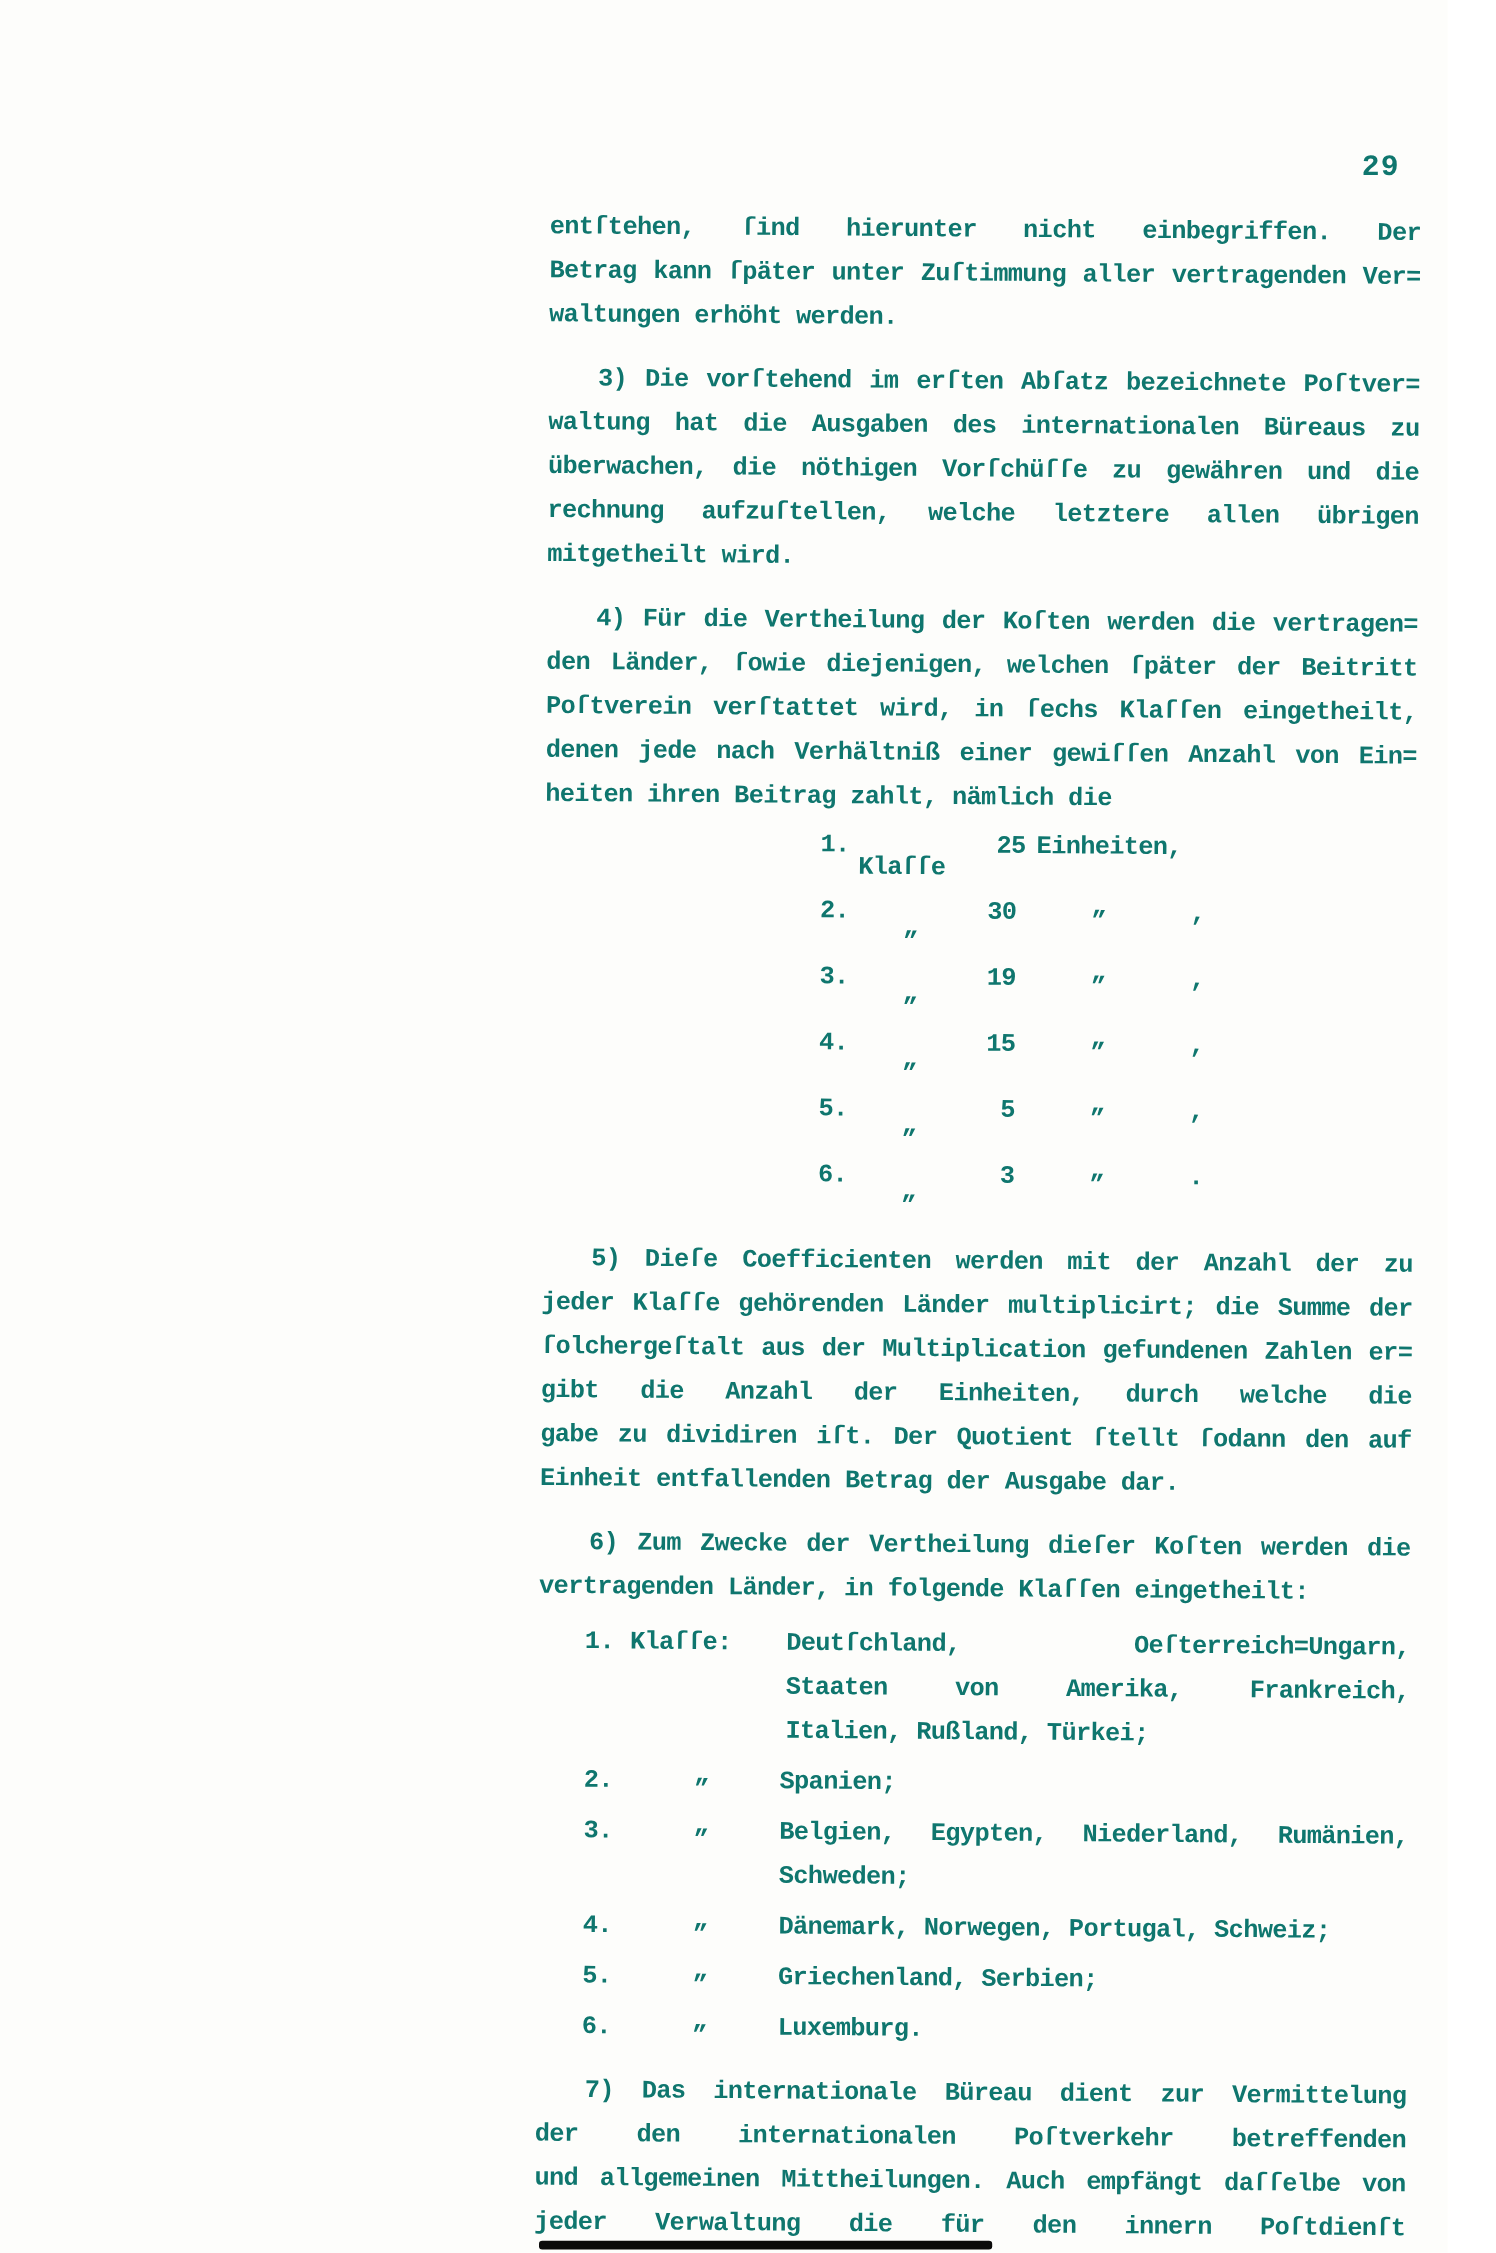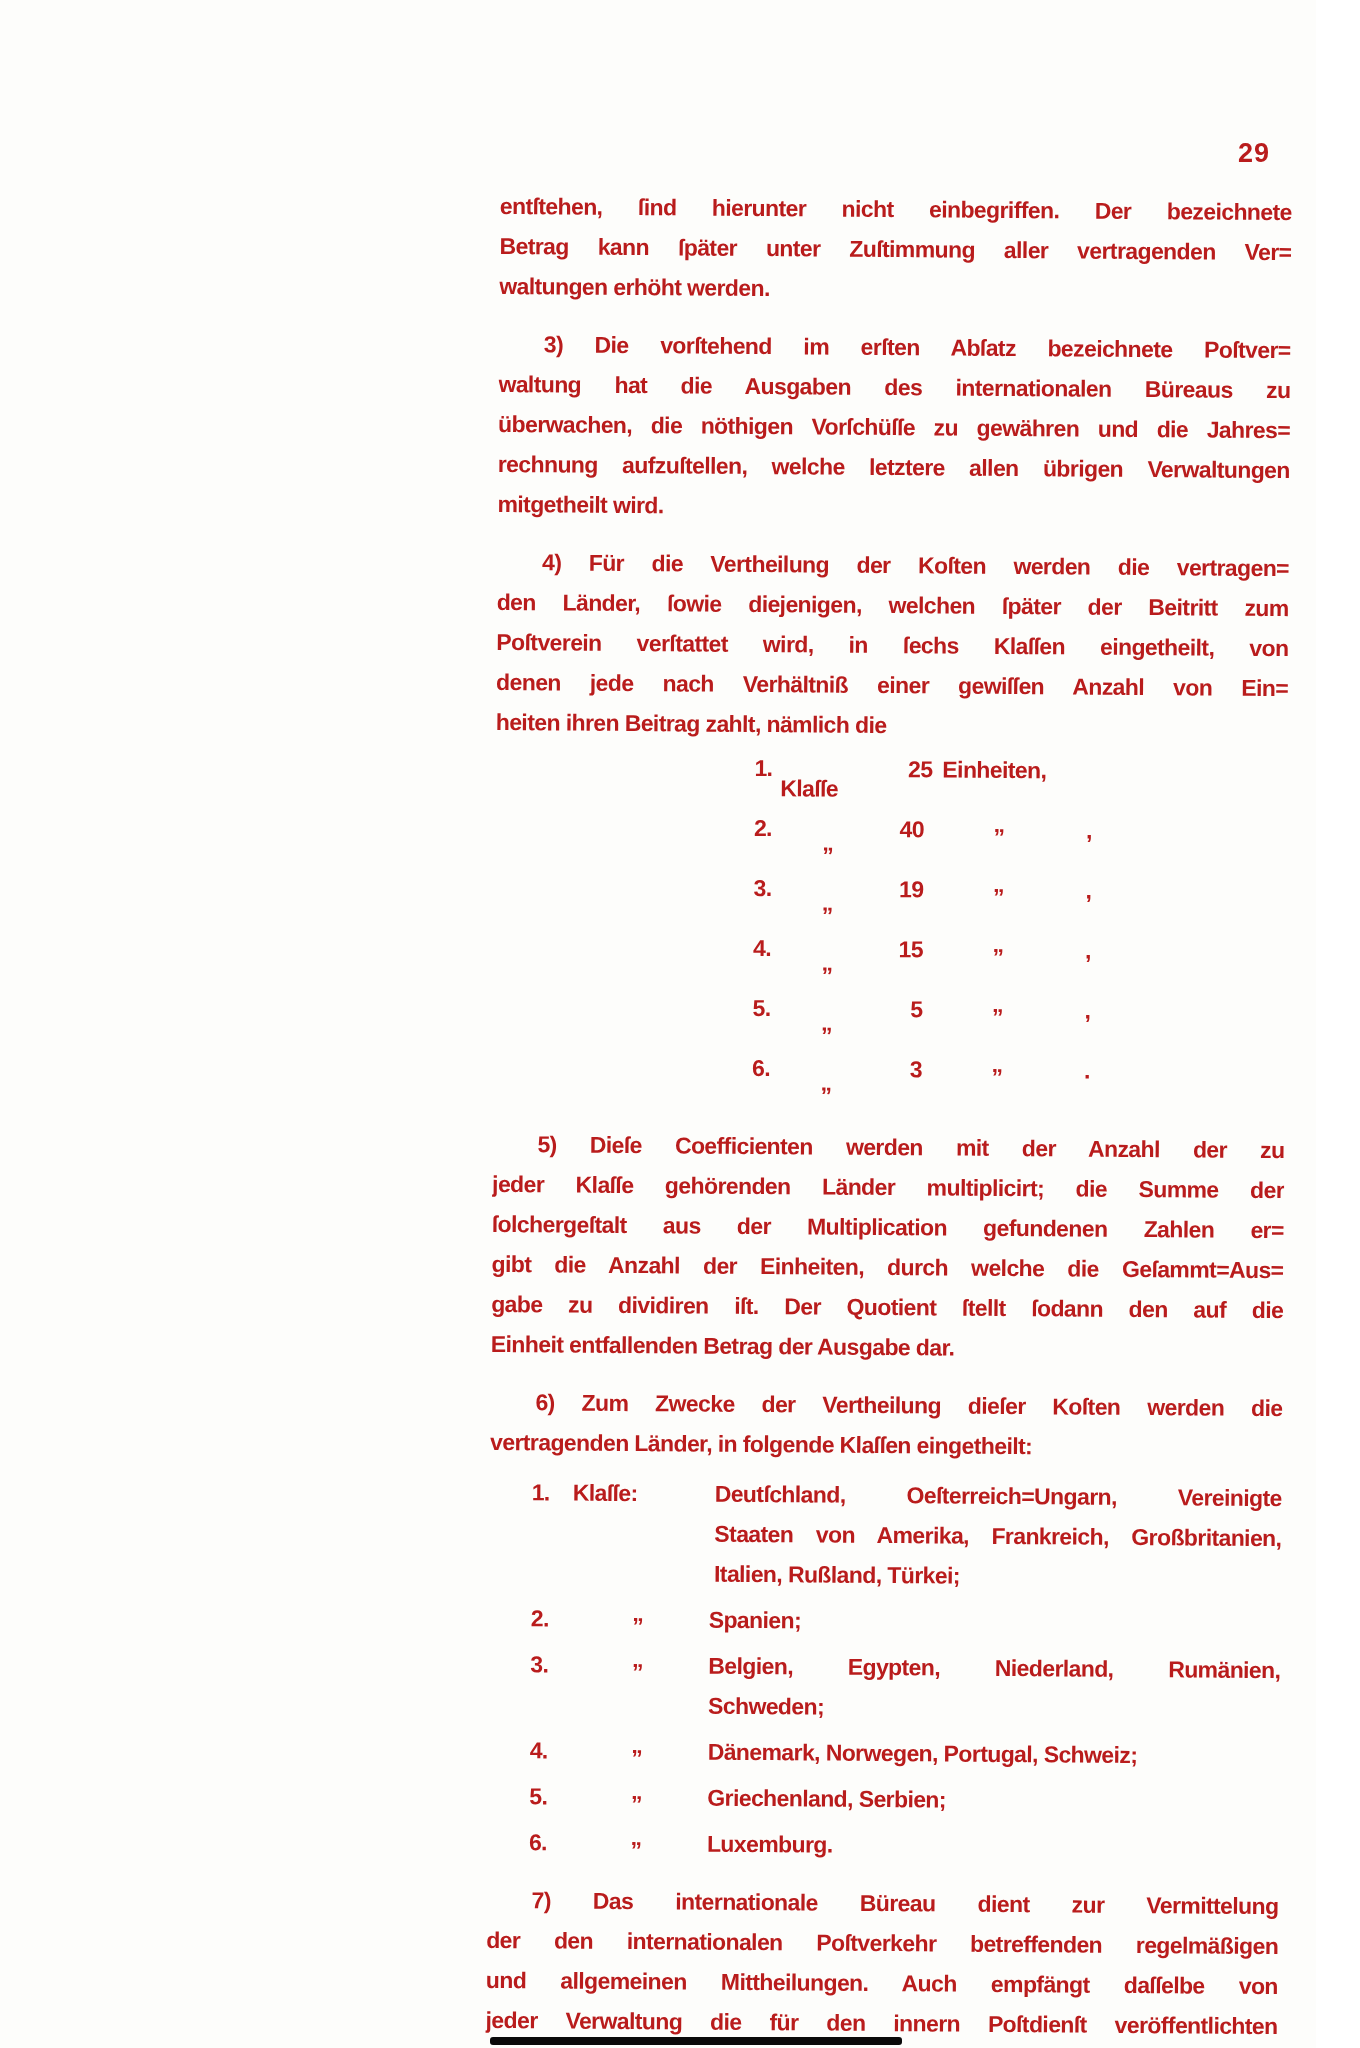--- a/index.html
+++ b/index.html
@@ -5,22 +5,22 @@
   html,body { margin:0; padding:0; }
   body {
     width:1360px; height:2048px;
     background:#ffffff;
     overflow:hidden;
   }
   .page {
     position:relative;
     width:1316px; height:2048px;
     background:#fdfdfb;
-    color:#b91c1c;
-    font-family:Liberation Sans, sans-serif;
+    color:#0f766e;
+    font-family:Liberation Mono, monospace;
     font-weight:700;
   }
   .page-number {
     position:absolute;
     top:138px; left:1238px;
     font-size:27px;
     letter-spacing:1px;
   }
   .text-block {
     position:absolute;
@@ -102,21 +102,21 @@
         <div class="unit-row">
           <span class="u-num word">1.</span>
           <span class="u-mark1 word">Klaſſe</span>
           <span class="u-val word">25</span>
           <span class="u-mark2 word">Einheiten,</span>
           <span class="u-punct"></span>
         </div>
         <div class="unit-row">
           <span class="u-num word">2.</span>
           <span class="u-mark1">„</span>
-          <span class="u-val word">40</span>
+          <span class="u-val word">30</span>
           <span class="u-mark2">„</span>
           <span class="u-punct">,</span>
         </div>
         <div class="unit-row">
           <span class="u-num word">3.</span>
           <span class="u-mark1">„</span>
           <span class="u-val word">19</span>
           <span class="u-mark2">„</span>
           <span class="u-punct">,</span>
         </div>

